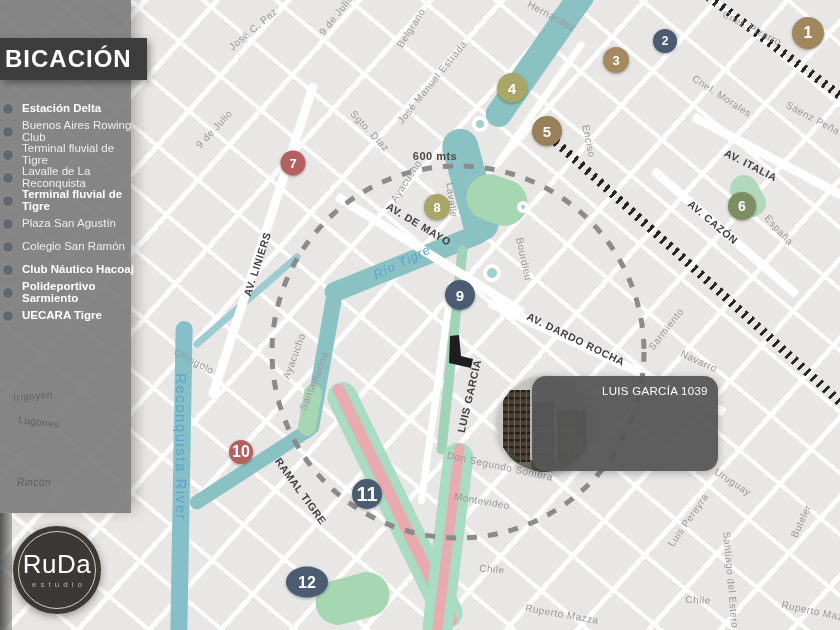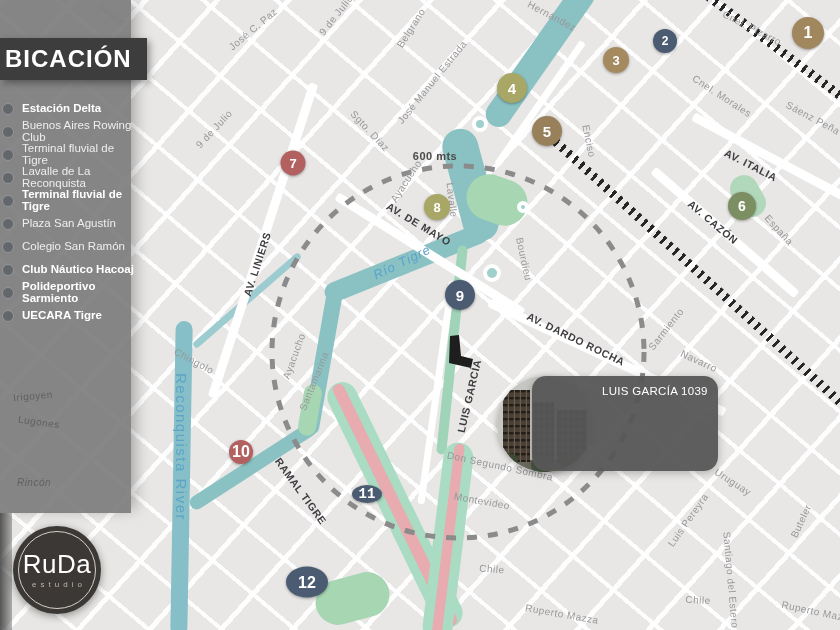--- a/index.html
+++ b/index.html
@@ -151,21 +151,21 @@
         <div class="marker" style="left: 808px; top: 33px; width: 32px; height: 32px; background: rgb(161, 135, 93); font-size: 16px;">1</div>
         <div class="marker" style="left: 665px; top: 41px; width: 24px; height: 24px; background: rgb(75, 92, 114); font-size: 12px;">2</div>
         <div class="marker" style="left: 616px; top: 60px; width: 26px; height: 26px; background: rgb(165, 138, 96); font-size: 13px;">3</div>
         <div class="marker" style="left: 512px; top: 88px; width: 30px; height: 30px; background: rgb(169, 167, 101); font-size: 15px;">4</div>
         <div class="marker" style="left: 547px; top: 131px; width: 30px; height: 30px; background: rgb(151, 128, 90); font-size: 15px;">5</div>
         <div class="marker" style="left: 742px; top: 206px; width: 28px; height: 28px; background: rgb(124, 143, 98); font-size: 14px;">6</div>
         <div class="marker" style="left: 293px; top: 163px; width: 25px; height: 25px; background: rgb(178, 96, 96); font-size: 13px;">7</div>
         <div class="marker" style="left: 437px; top: 207px; width: 26px; height: 26px; background: rgb(169, 167, 101); font-size: 13px;">8</div>
         <div class="marker" style="left: 460px; top: 295px; width: 30px; height: 30px; background: rgb(75, 92, 114); font-size: 15px;">9</div>
         <div class="marker" style="left: 241px; top: 452px; width: 24px; height: 24px; background: rgb(178, 96, 96); font-size: 16px;">10</div>
-        <div class="marker" style="left: 367px; top: 494px; width: 30px; height: 18px; background: rgb(75, 92, 114); font-size: 14px; font-family: Liberation Mono, monospace;">11</div>
+        <div class="marker" style="left: 367px; top: 494px; width: 30px; height: 30px; background: rgb(75, 92, 114); font-size: 20px;">11</div>
         <div class="marker" style="left: 307px; top: 582px; width: 42px; height: 31px; background: rgb(75, 92, 114); font-size: 16px;">12</div>
       </div>
 
     <div class="scale-label">600 mts</div>
   </div>
 
   <div class="tt-image">
     <svg width="96" height="96" viewBox="0 0 96 96">
       <rect width="96" height="96" fill="#c6c6c3"></rect>
       <rect x="0" y="84" width="96" height="12" fill="#6a685c"></rect>

